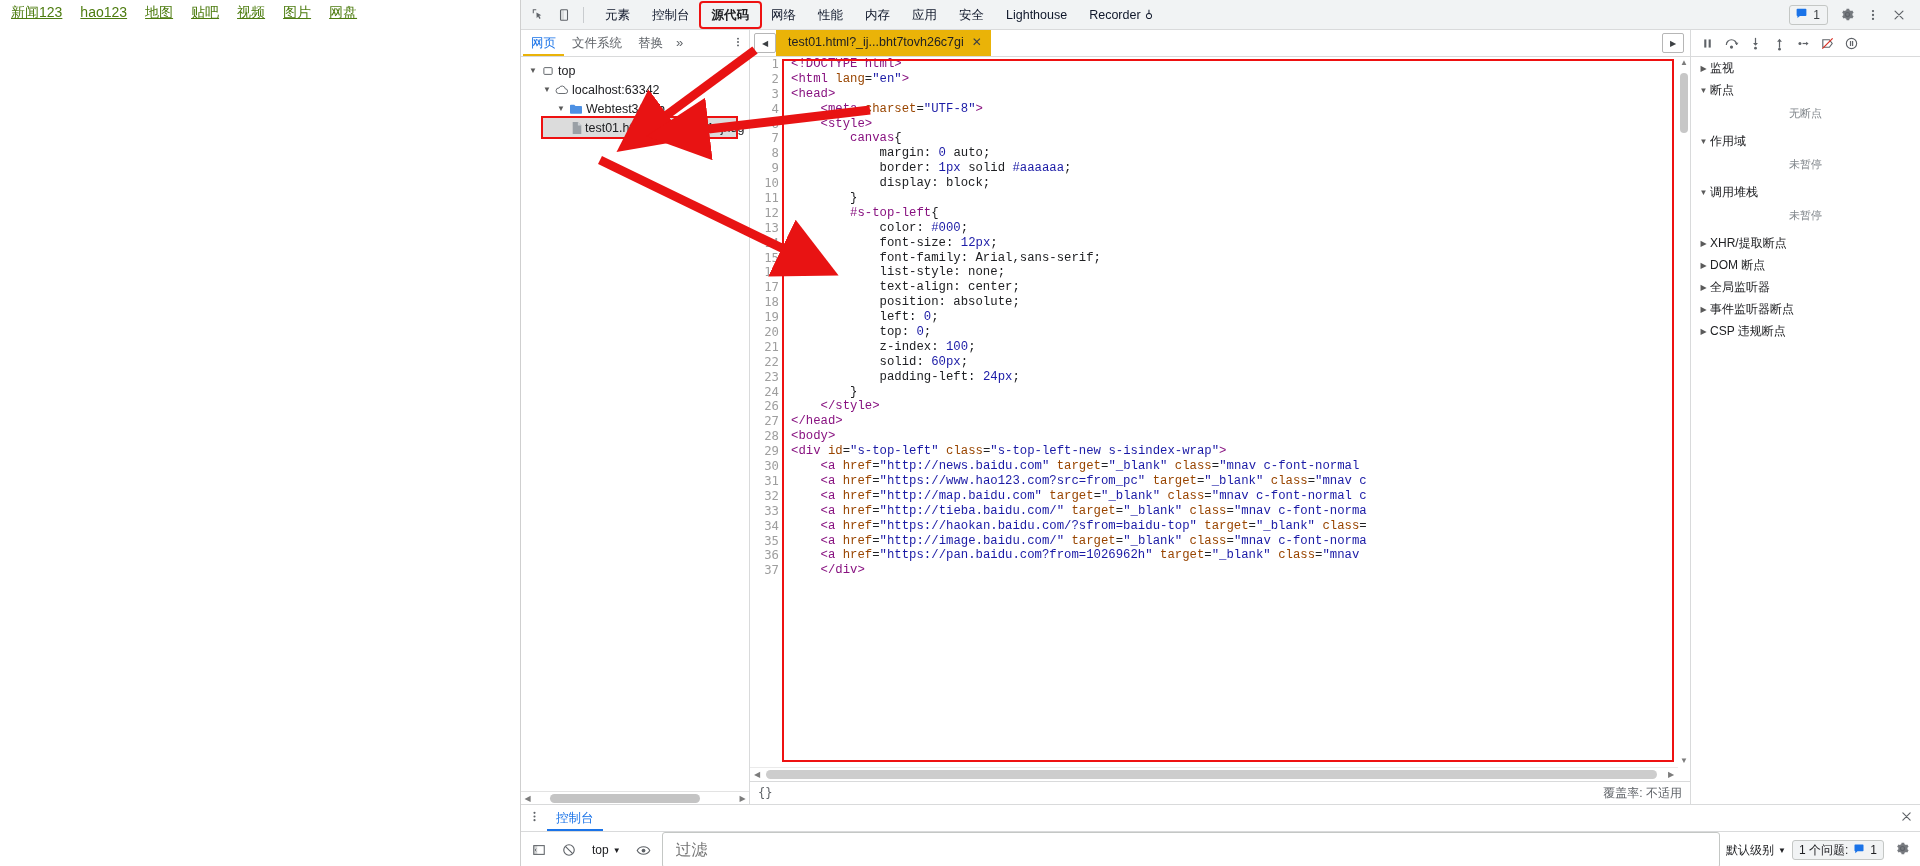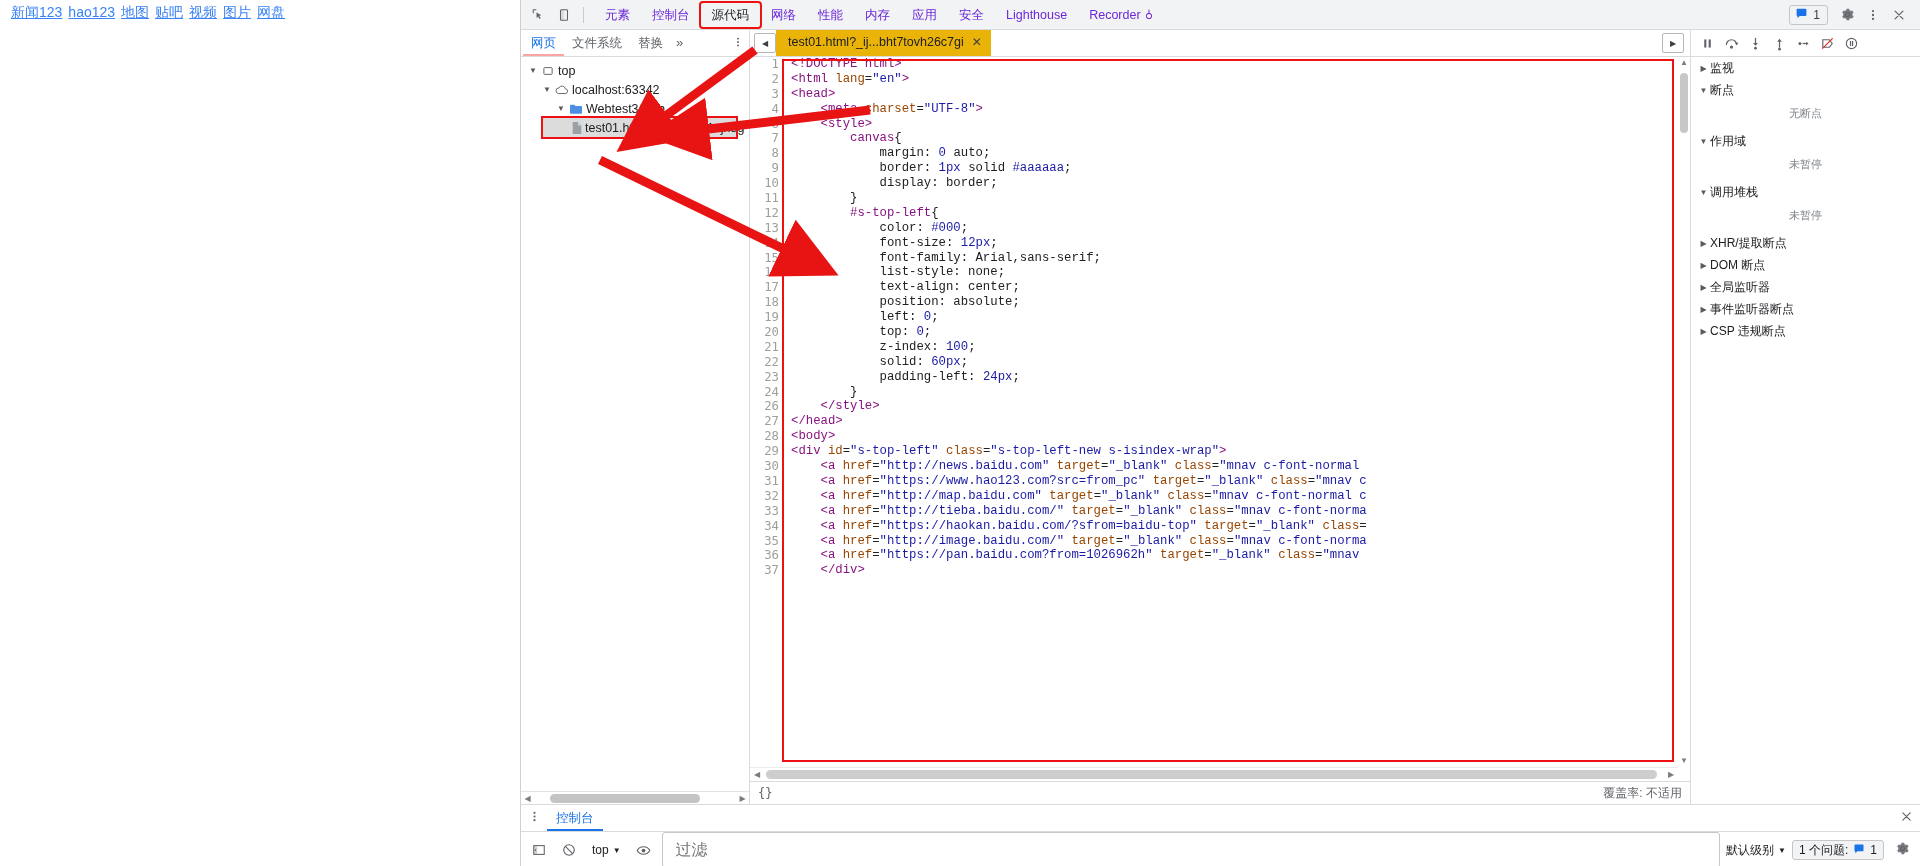--- a/index.html
+++ b/index.html
@@ -16,21 +16,21 @@
   .page-area {
     position: absolute; left: 0; top: 0; width: 521px; height: 866px;
     background: #ffffff; border-right: 1px solid #cfcfcf;
   }
   .page-nav {
     position: absolute; left: 11px; top: 3px;
     font-size: 14px; line-height: 18px;
     white-space: nowrap;
   }
   .page-nav a {
-    color: #3b82f6; text-decoration: underline; margin-right: 6px;
+    color: #4d7c0f; text-decoration: underline; margin-right: 18px;
     font-family: "Liberation Sans", sans-serif;
   }
 
   
   .devtools {
     position: absolute; left: 521px; top: 0; width: 1399px; height: 866px;
     background: #ffffff; font-size: 12px; color: #5f6368;
     display: flex; flex-direction: column;
   }
 
@@ -41,27 +41,28 @@
     display: flex; align-items: center; padding: 0 4px;
   }
   .dt-icnbtn {
     width: 26px; height: 24px; display: flex; align-items: center; justify-content: center;
     color: #5f6368; cursor: pointer; border-radius: 2px;
   }
   .vsep { width: 1px; height: 16px; background: #c9cccf; margin: 0 6px; }
   .tabs { display: flex; align-items: center; height: 100%; margin-left: 4px; }
   .tab {
     padding: 0 11px; height: 24px; line-height: 24px;
-    color: #6d28d9; font-size: 12.5px; cursor: pointer; white-space: nowrap;
+    color: #0f172a; font-size: 12.5px; cursor: pointer; white-space: nowrap;
     border-radius: 2px;
   }
   .tab.active { color: #202124; }
   .tab.hl {
     outline: 2px solid #ee1111; outline-offset: 0px;
     border-radius: 2px;
+    font-weight: bold;
   }
   .flask { margin-left: 4px; font-size: 11px; }
   .dt-right { margin-left: auto; display: flex; align-items: center; padding-right: 4px; }
   .issues-pill {
     display: flex; align-items: center; gap: 5px;
     border: 1px solid #c4c7c5; border-radius: 3px;
     padding: 1px 7px 1px 5px; height: 20px; margin-right: 6px;
     color: #3c4043; font-size: 12px; background: #f1f3f4;
   }
   .speech { color: #1a73e8; font-size: 12px; line-height: 1; }
@@ -75,21 +76,21 @@
     border-right: 1px solid #d9dadb; background: #fff;
   }
   .nav-tabbar {
     height: 27px; min-height: 27px; display: flex; align-items: center;
     border-bottom: 1px solid #d9dadb; background: #fff; padding-left: 2px;
   }
   .ntab {
     padding: 0 8px; height: 26px; line-height: 26px; font-size: 12.5px;
     color: #5f6368; cursor: pointer; white-space: nowrap;
   }
-  .ntab.active { color: #1a73e8; border-bottom: 2px solid #fca5a5; font-weight: 500; }
+  .ntab.active { color: #1a73e8; border-bottom: 2px solid #eab308; font-weight: 500; }
   .ntab.chev { color: #5f6368; padding: 0 5px; font-size: 13px; }
   .ntab-more { margin-left: auto; width: 22px; text-align: center; cursor: pointer; color: #5f6368; }
 
   .nav-tree { flex: 1; overflow: hidden; padding-top: 4px; position: relative; font-size: 12.5px; color: #202124; }
   .tnode { display: flex; align-items: center; height: 19px; white-space: nowrap; cursor: pointer; }
   .tnode.selected { background: #dcdcdc; }
   .tri { width: 12px; text-align: center; font-size: 8px; color: #5a5a5a; }
   .tico { width: 17px; display: flex; align-items: center; justify-content: center; }
   .tlabel { padding-left: 2px; }
   .depth1 { padding-left: 6px; }
@@ -364,21 +365,21 @@
         <div class="ed-body">
           <div class="code-scroll" id="code-viewer">
               <div class="code-line"><span class="gutter">1</span><span class="ctext"><span class="tag">&lt;!DOCTYPE html&gt;</span></span></div>
               <div class="code-line"><span class="gutter">2</span><span class="ctext"><span class="tag">&lt;html </span><span class="attr">lang</span><span class="punct">=</span><span class="str">"en"</span><span class="tag">&gt;</span></span></div>
               <div class="code-line"><span class="gutter">3</span><span class="ctext"><span class="tag">&lt;head&gt;</span></span></div>
               <div class="code-line"><span class="gutter">4</span><span class="ctext"><span class="plain">    </span><span class="tag">&lt;meta </span><span class="attr">charset</span><span class="punct">=</span><span class="str">"UTF-8"</span><span class="tag">&gt;</span></span></div>
               <div class="code-line"><span class="gutter">6</span><span class="ctext"><span class="plain">    </span><span class="tag">&lt;style&gt;</span></span></div>
               <div class="code-line"><span class="gutter">7</span><span class="ctext"><span class="plain">        </span><span class="sel">canvas</span><span class="punct">{</span></span></div>
               <div class="code-line"><span class="gutter">8</span><span class="ctext"><span class="plain">            </span><span class="prop">margin: </span><span class="num">0</span><span class="prop"> auto;</span></span></div>
               <div class="code-line"><span class="gutter">9</span><span class="ctext"><span class="plain">            </span><span class="prop">border: </span><span class="num">1px</span><span class="prop"> solid </span><span class="num">#aaaaaa</span><span class="prop">;</span></span></div>
-              <div class="code-line"><span class="gutter">10</span><span class="ctext"><span class="plain">            </span><span class="prop">display: border;</span></span></div>
+              <div class="code-line"><span class="gutter">10</span><span class="ctext"><span class="plain">            </span><span class="prop">display: block;</span></span></div>
               <div class="code-line"><span class="gutter">11</span><span class="ctext"><span class="plain">        </span><span class="punct">}</span></span></div>
               <div class="code-line"><span class="gutter">12</span><span class="ctext"><span class="plain">        </span><span class="sel">#s-top-left</span><span class="punct">{</span></span></div>
               <div class="code-line"><span class="gutter">13</span><span class="ctext"><span class="plain">            </span><span class="prop">color: </span><span class="num">#000</span><span class="prop">;</span></span></div>
               <div class="code-line"><span class="gutter">14</span><span class="ctext"><span class="plain">            </span><span class="prop">font-size: </span><span class="num">12px</span><span class="prop">;</span></span></div>
               <div class="code-line"><span class="gutter">15</span><span class="ctext"><span class="plain">            </span><span class="prop">font-family: Arial,sans-serif;</span></span></div>
               <div class="code-line"><span class="gutter">16</span><span class="ctext"><span class="plain">            </span><span class="prop">list-style: none;</span></span></div>
               <div class="code-line"><span class="gutter">17</span><span class="ctext"><span class="plain">            </span><span class="prop">text-align: center;</span></span></div>
               <div class="code-line"><span class="gutter">18</span><span class="ctext"><span class="plain">            </span><span class="prop">position: absolute;</span></span></div>
               <div class="code-line"><span class="gutter">19</span><span class="ctext"><span class="plain">            </span><span class="prop">left: </span><span class="num">0</span><span class="prop">;</span></span></div>
               <div class="code-line"><span class="gutter">20</span><span class="ctext"><span class="plain">            </span><span class="prop">top: </span><span class="num">0</span><span class="prop">;</span></span></div>

